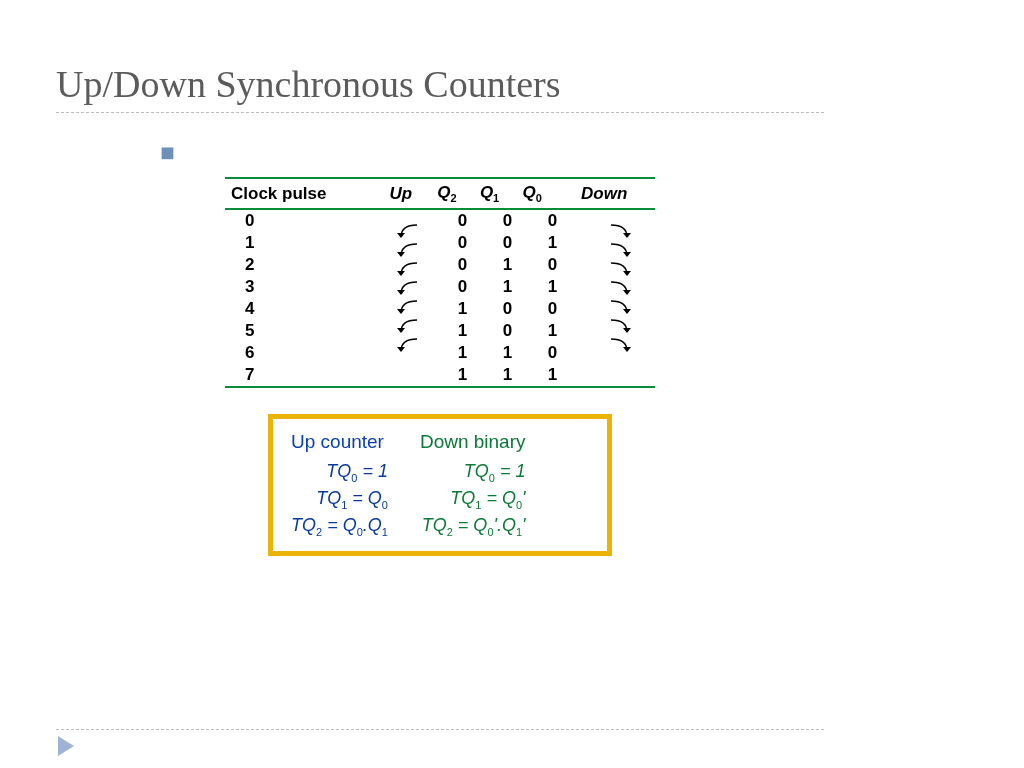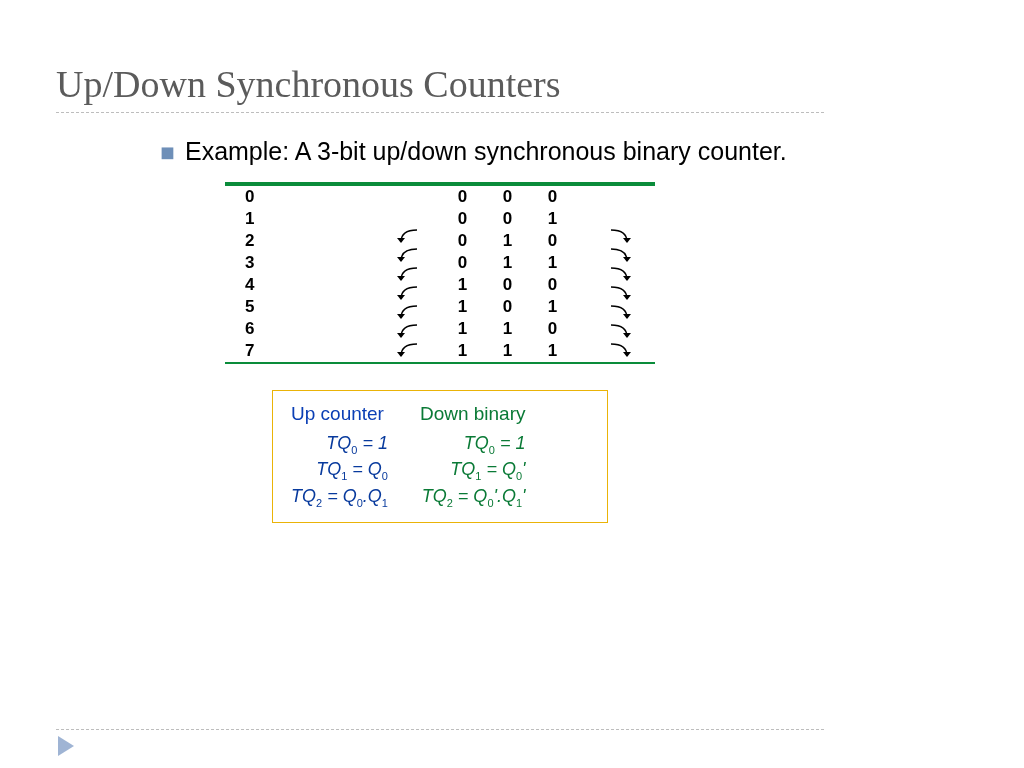--- a/index.html
+++ b/index.html
@@ -101,21 +101,21 @@
     flex-direction: column;
     gap: 2px;
   }
   .arrows-up { left: 168px; }
   .arrows-down { right: 20px; }
   .curve-arrow {
     height: 17px;
     width: 28px;
   }
   .eq-box {
-    border: 1px solid #eab308;
+    border: 5px solid #eab308;
     margin: 26px auto 0 auto;
     width: 300px;
     padding: 12px 16px 12px 18px;
     font-size: 18px;
   }
   .eq-cols {
     display: flex;
     gap: 32px;
   }
   .eq-col h4 {
@@ -142,25 +142,36 @@
 </head>
 <body>
 
 <div class="slide">
 
   <h1 class="title">Up/Down Synchronous Counters</h1>
   <hr class="dashed-line-top">
 
   <div class="bullet-row">
     <span class="bullet-marker">◼</span>
-    <span class="bullet-text">Example: A 3-bit up/down synchronous binary counter.</span>
   </div>
 
   <div class="table-wrap">
     <hr class="green-rule">
+    <table class="tbl">
+      <thead>
+        <tr>
+          <th class="first">Clock pulse</th>
+          <th>Up</th>
+          <th><span>Q</span><span class="sub">2</span></th>
+          <th><span>Q</span><span class="sub">1</span></th>
+          <th><span>Q</span><span class="sub">0</span></th>
+          <th>Down</th>
+        </tr>
+      </thead>
+    </table>
     <hr class="green-rule">
     <table class="tbl">
       <tbody id="table-body">
           <tr>
             <td class="first" style="width:145px">0</td>
             <td style="width:50px"></td>
             <td style="width:45px">0</td>
             <td style="width:45px">0</td>
             <td style="width:45px">0</td>
             <td></td>

